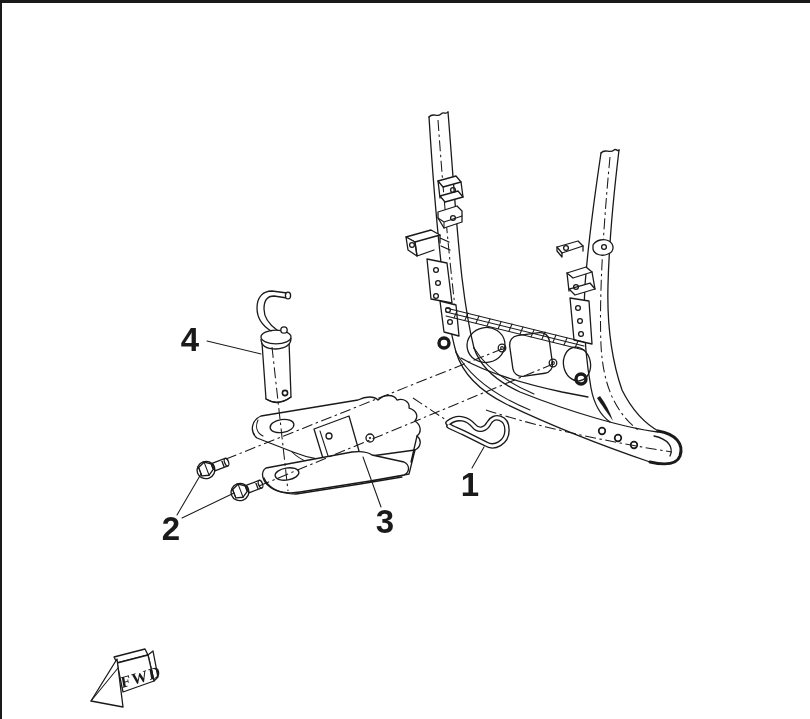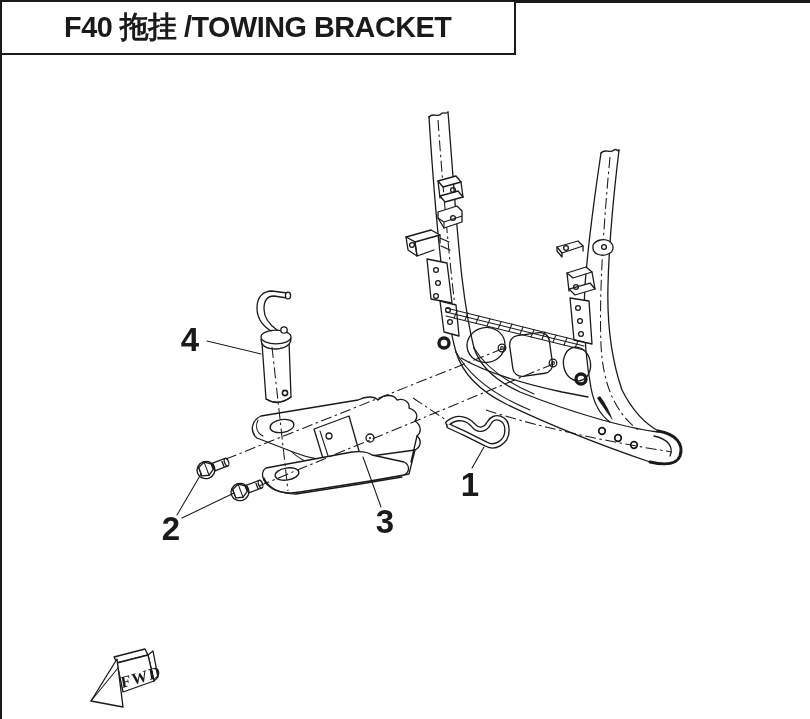--- a/index.html
+++ b/index.html
@@ -30,23 +30,20 @@
   .callout{font-family:"Liberation Sans",sans-serif;font-weight:bold;font-size:33px;fill:var(--ink,#1a1a1a);text-anchor:middle;}
   .fwdtxt{font-family:"Liberation Serif",serif;font-weight:bold;font-size:16px;fill:var(--ink,#1a1a1a);letter-spacing:1.5px;}
 </style>
 </head>
 <body>
 
 <div class="page">
   <div class="top-rule"></div>
   <div class="left-rule"></div>
 
-  <div class="title-box">
-    <span class="title-text">F40 拖挂 /TOWING BRACKET</span>
-  </div>
 
   <svg class="diagram" width="810" height="719" viewBox="0 0 810 719">
 
     <defs>
       <g id="bolt">
         <ellipse class="lnf" cx="0" cy="0" rx="9" ry="8.6"></ellipse>
         <path class="lnf" d="M-6,-5 L1,-8 L7,-4 L7,2 L1,6 L-6,4 Z"></path>
         <path class="ln thin" d="M-6,-5 L-6,4 M1,-8 L1,6 M7,-4 L7,2"></path>
         <path class="ln" d="M8,-4 L22,-4 M8,4 L22,4 M8,-4 L8,4 M18,-4 L18,4"></path>
         <ellipse class="lnf" cx="22" cy="0" rx="2" ry="4"></ellipse>

